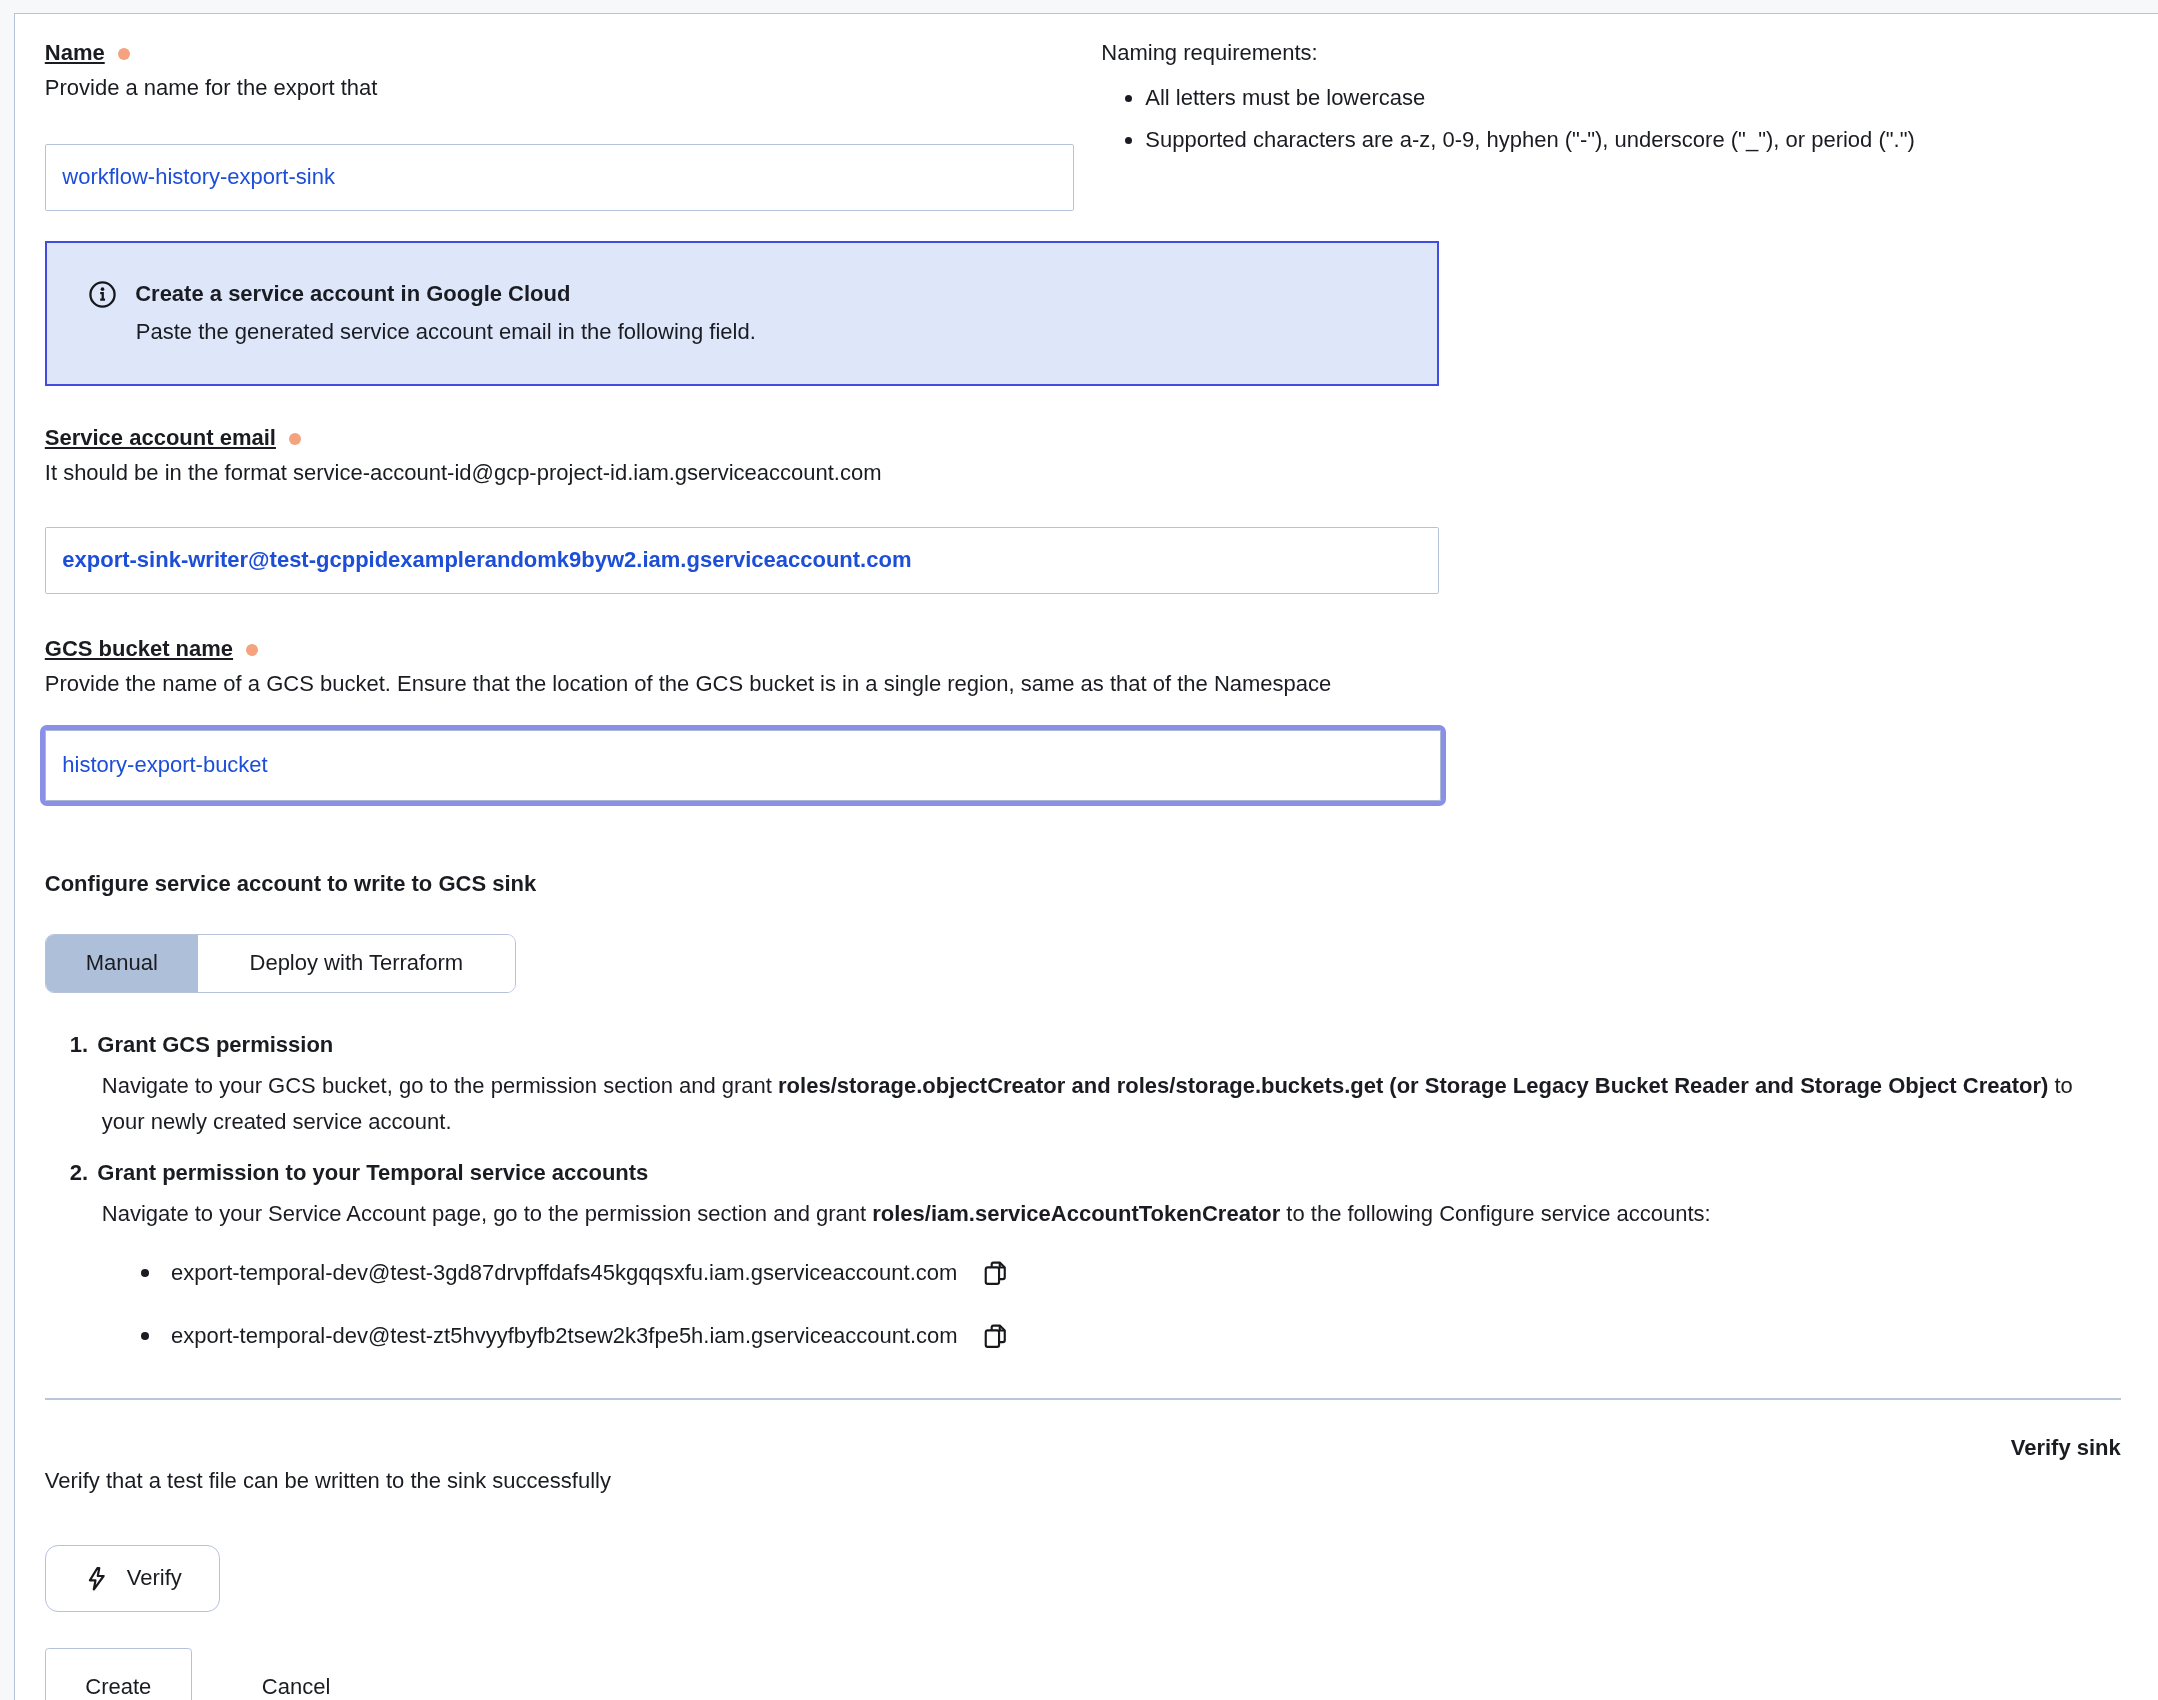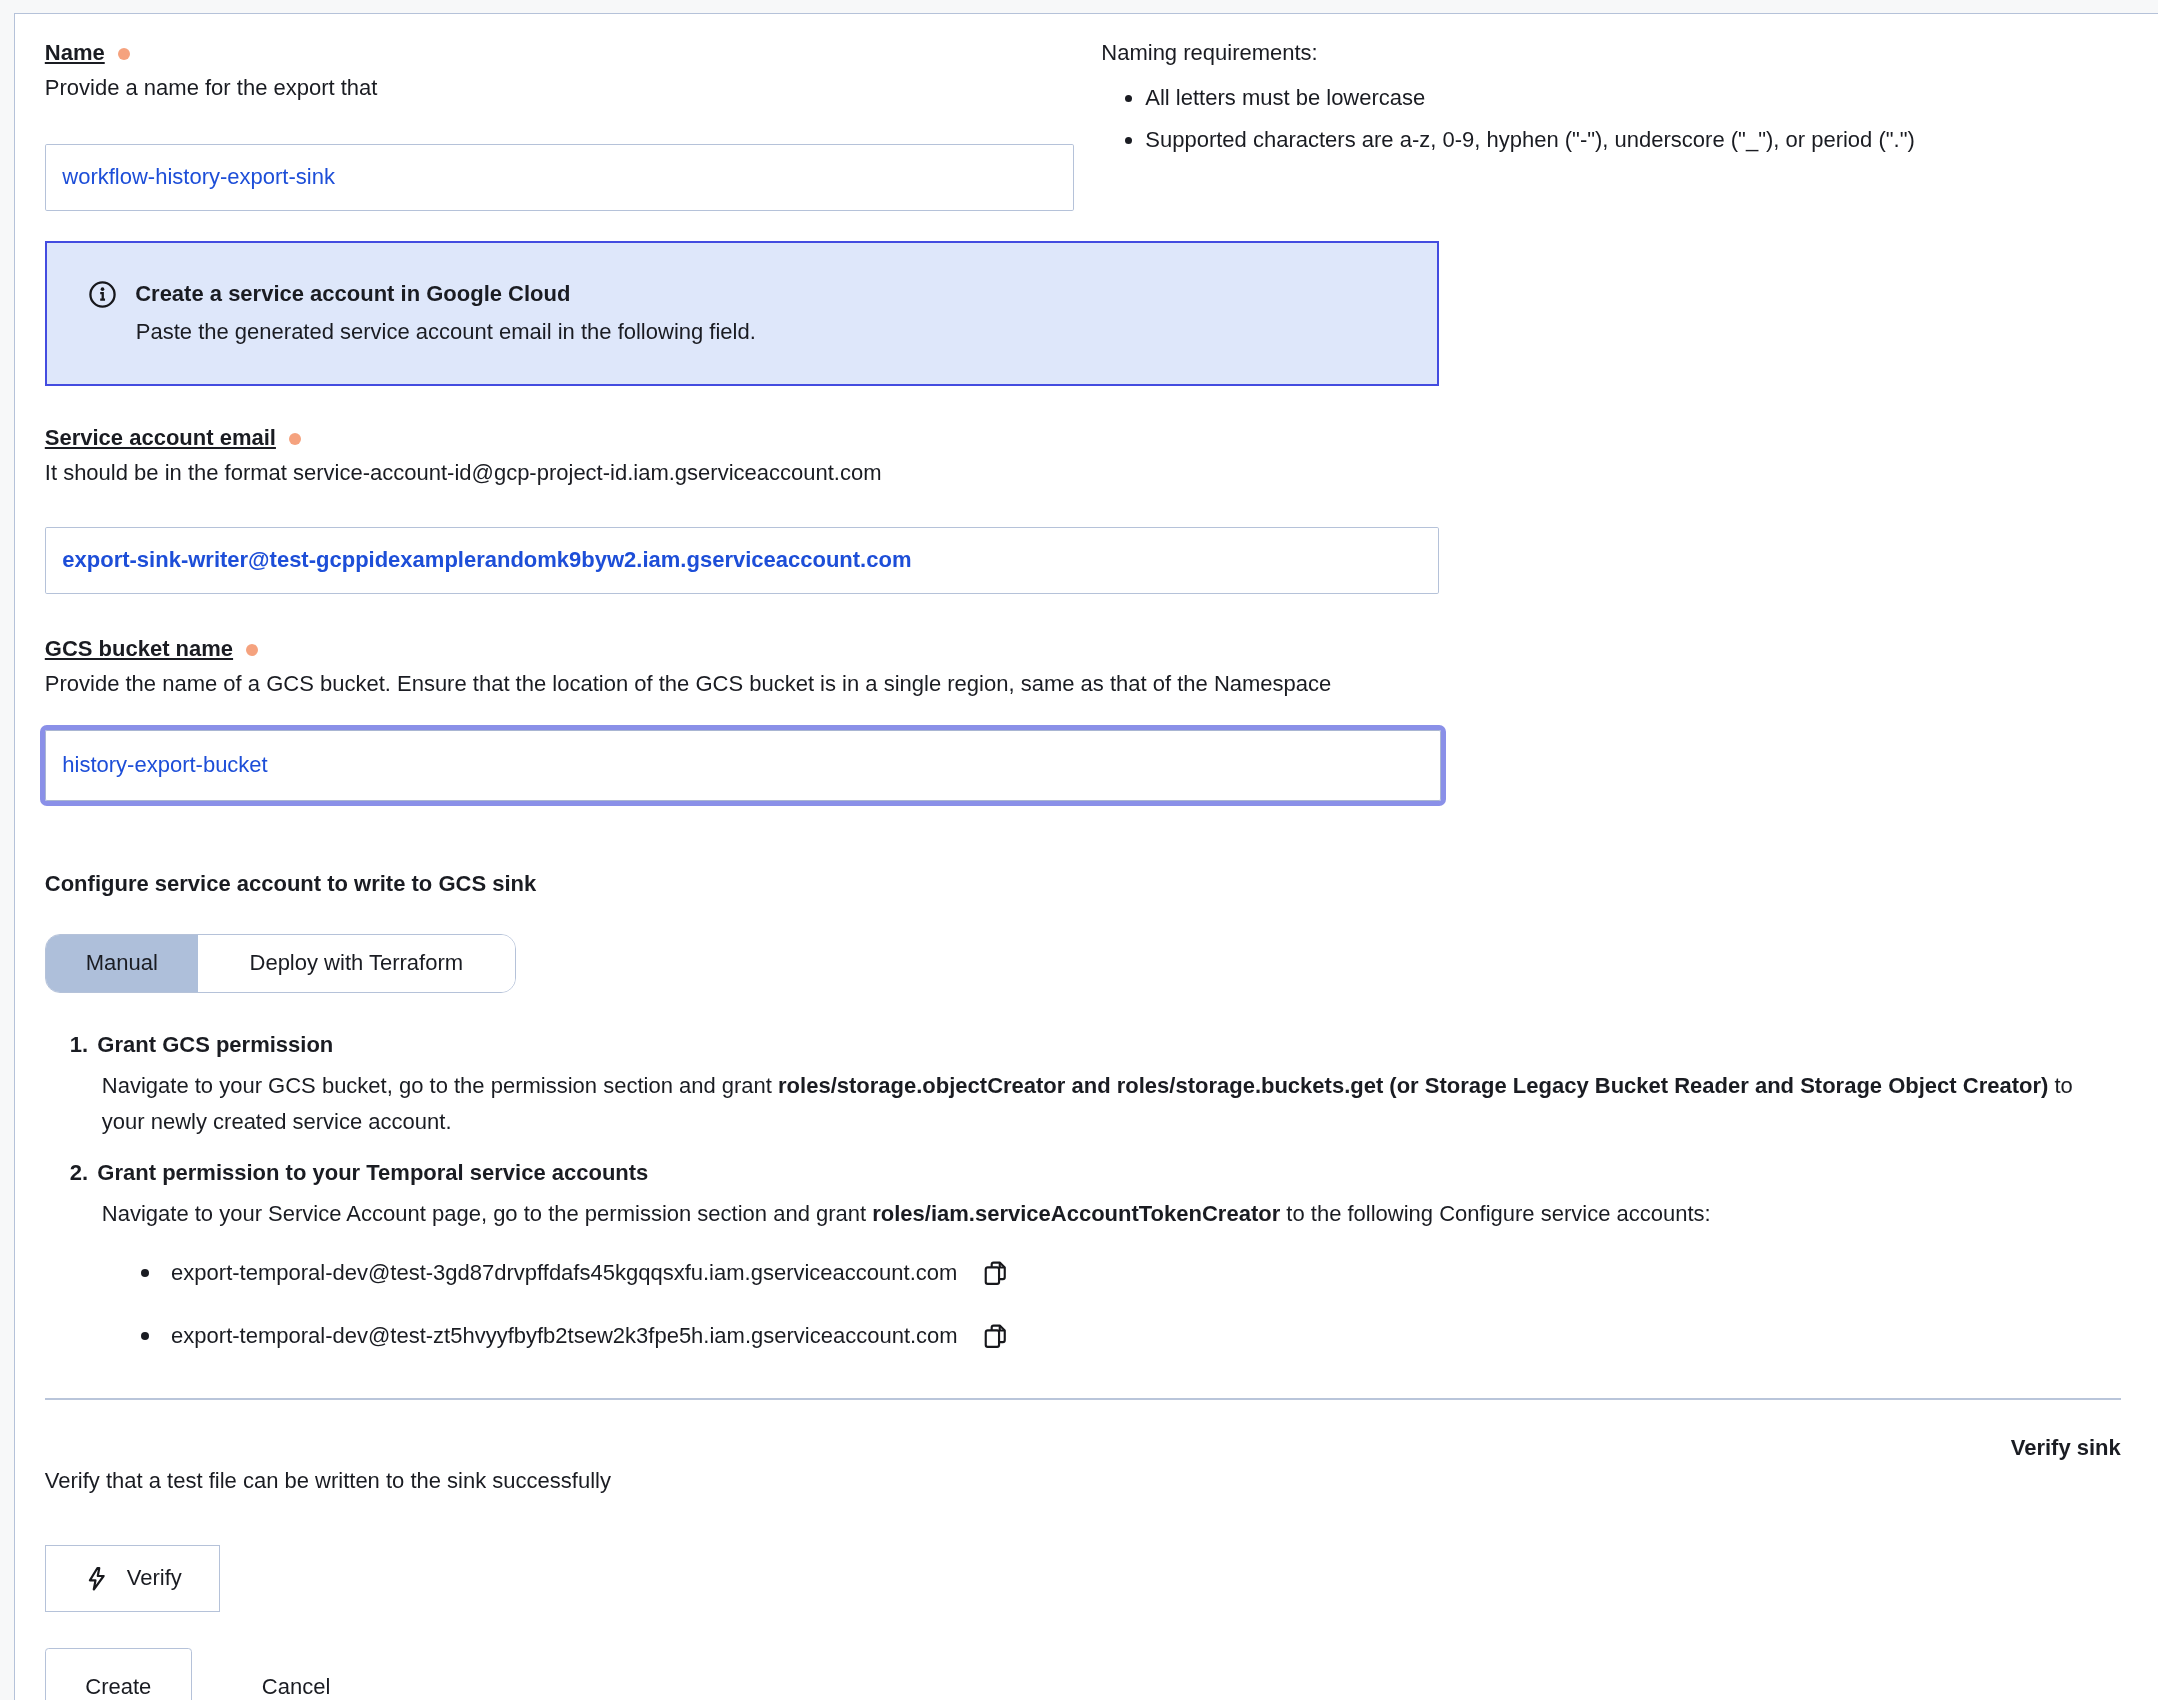--- a/index.html
+++ b/index.html
@@ -47,21 +47,21 @@
   .info-desc{margin-top:8.3px;margin-left:48px;line-height:1.35;}
 
   .sa-label{margin-top:39px;}
   .sa-input{width:1394px;margin-top:39px;font-weight:bold;}
   .bucket-label{margin-top:42px;}
   .bucket-input{width:1396px;margin-top:31px;height:71px;}
 
   .configure-title{margin-top:70px;font-weight:700;}
   .tabs{
     margin-top:37px;display:inline-flex;border:1.8px solid var(--input-border,#b5c2d9);
-    border-radius:15px;overflow:hidden;background:#fff;
+    border-radius:9px;overflow:hidden;background:#fff;
   }
   .tab{
     height:57px;display:flex;align-items:center;justify-content:center;
     font-size:22px;font-family:inherit;border:none;background:#fff;color:#1a1c22;cursor:pointer;
   }
   .tab.selected{background:var(--tab-selected-bg,#aebfda);}
   .tab-manual{width:152px;}
   .tab-terraform{width:317px;}
 
   .step{margin-top:37px;}
@@ -75,21 +75,21 @@
   .account-bullet{width:8.3px;height:8.3px;border-radius:50%;background:#1a1c22;flex:0 0 auto;}
   .copy-btn{background:none;border:none;padding:1.8px;cursor:pointer;display:flex;align-items:center;}
 
   .divider{margin-top:46px;border:none;border-top:2.8px solid #b9c5da;width:2076px;}
 
   .verify-title{margin-top:35px;font-weight:700;text-align:right;}
   .verify-desc{margin-top:6.4px;}
   .verify-btn{
     margin-top:51px;display:inline-flex;align-items:center;gap:16.5px;
     height:67px;padding:0 37px;background:#fff;
-    border:1.8px solid var(--input-border,#b5c2d9);border-radius:0;
+    border:1.8px solid var(--input-border,#b5c2d9);border-radius:13px;
     font-family:inherit;font-size:22px;color:#1a1c22;cursor:pointer;
   }
   .actions{margin-top:36px;display:flex;align-items:flex-start;}
   .create-btn{
     display:inline-flex;align-items:center;justify-content:center;
     width:147px;height:78px;background:#fff;
     border:1.8px solid var(--input-border,#b5c2d9);border-radius:3.7px;
     font-family:inherit;font-size:22px;color:#1a1c22;cursor:pointer;
   }
   .cancel-btn{

